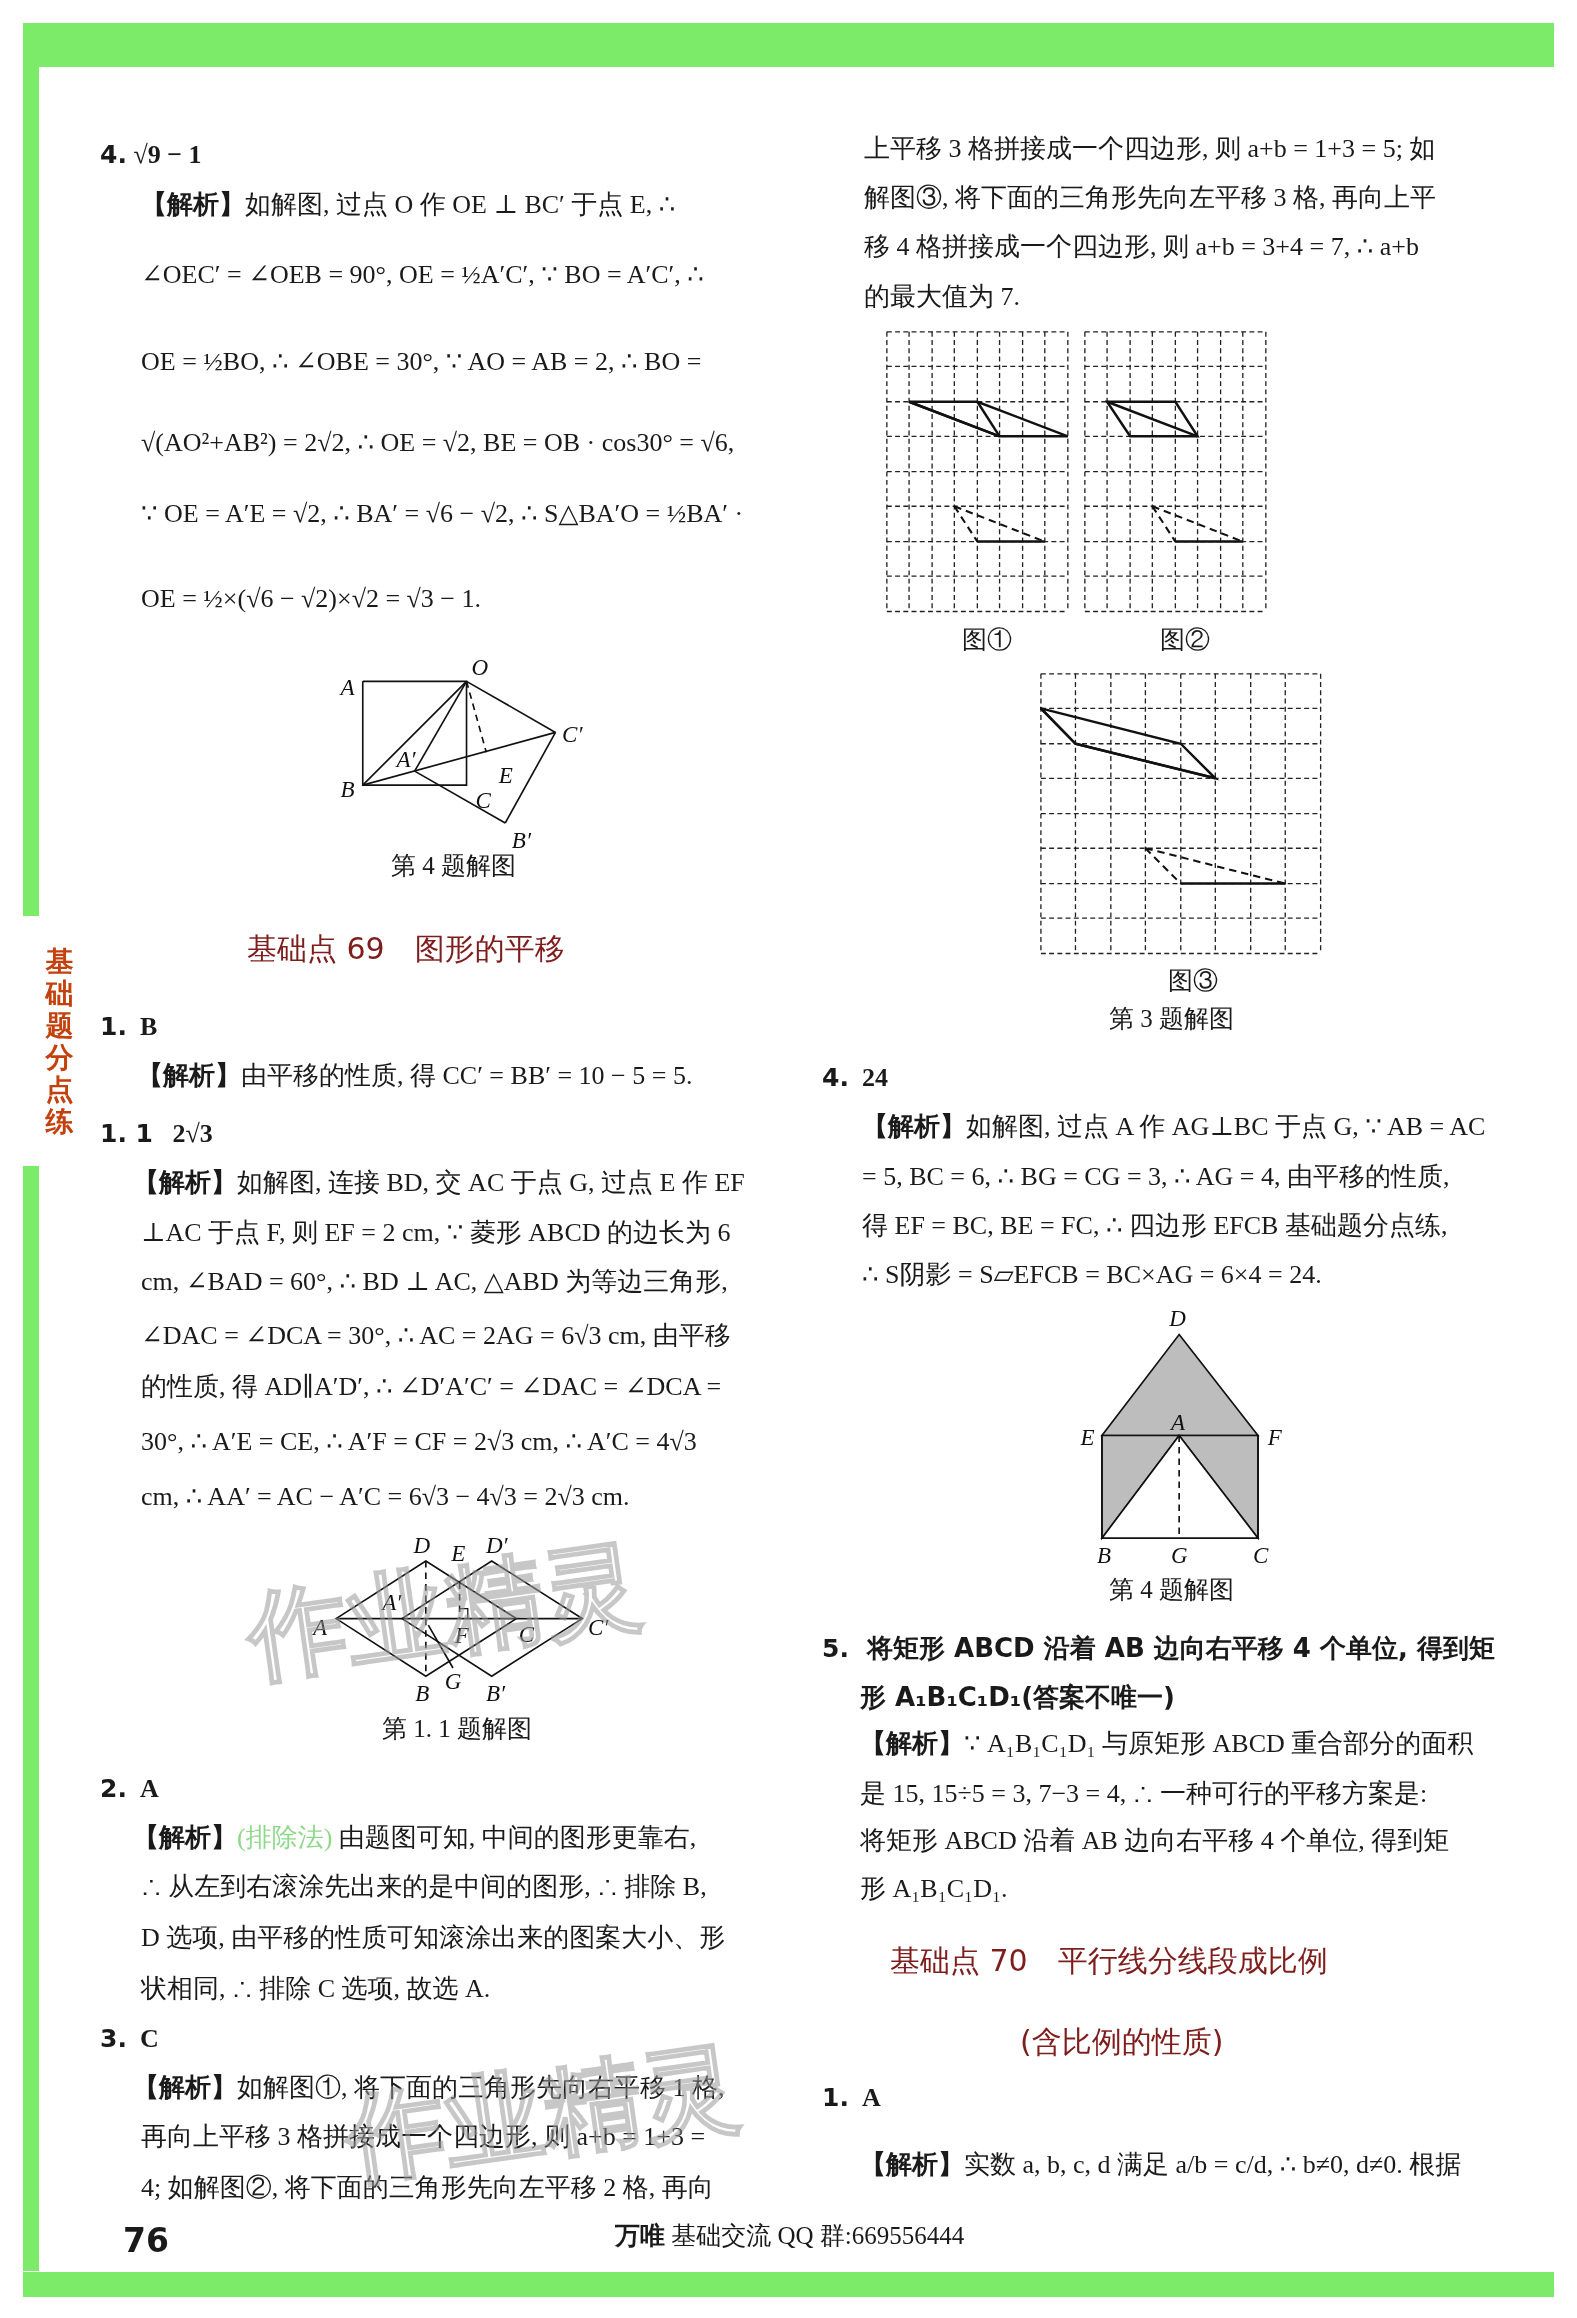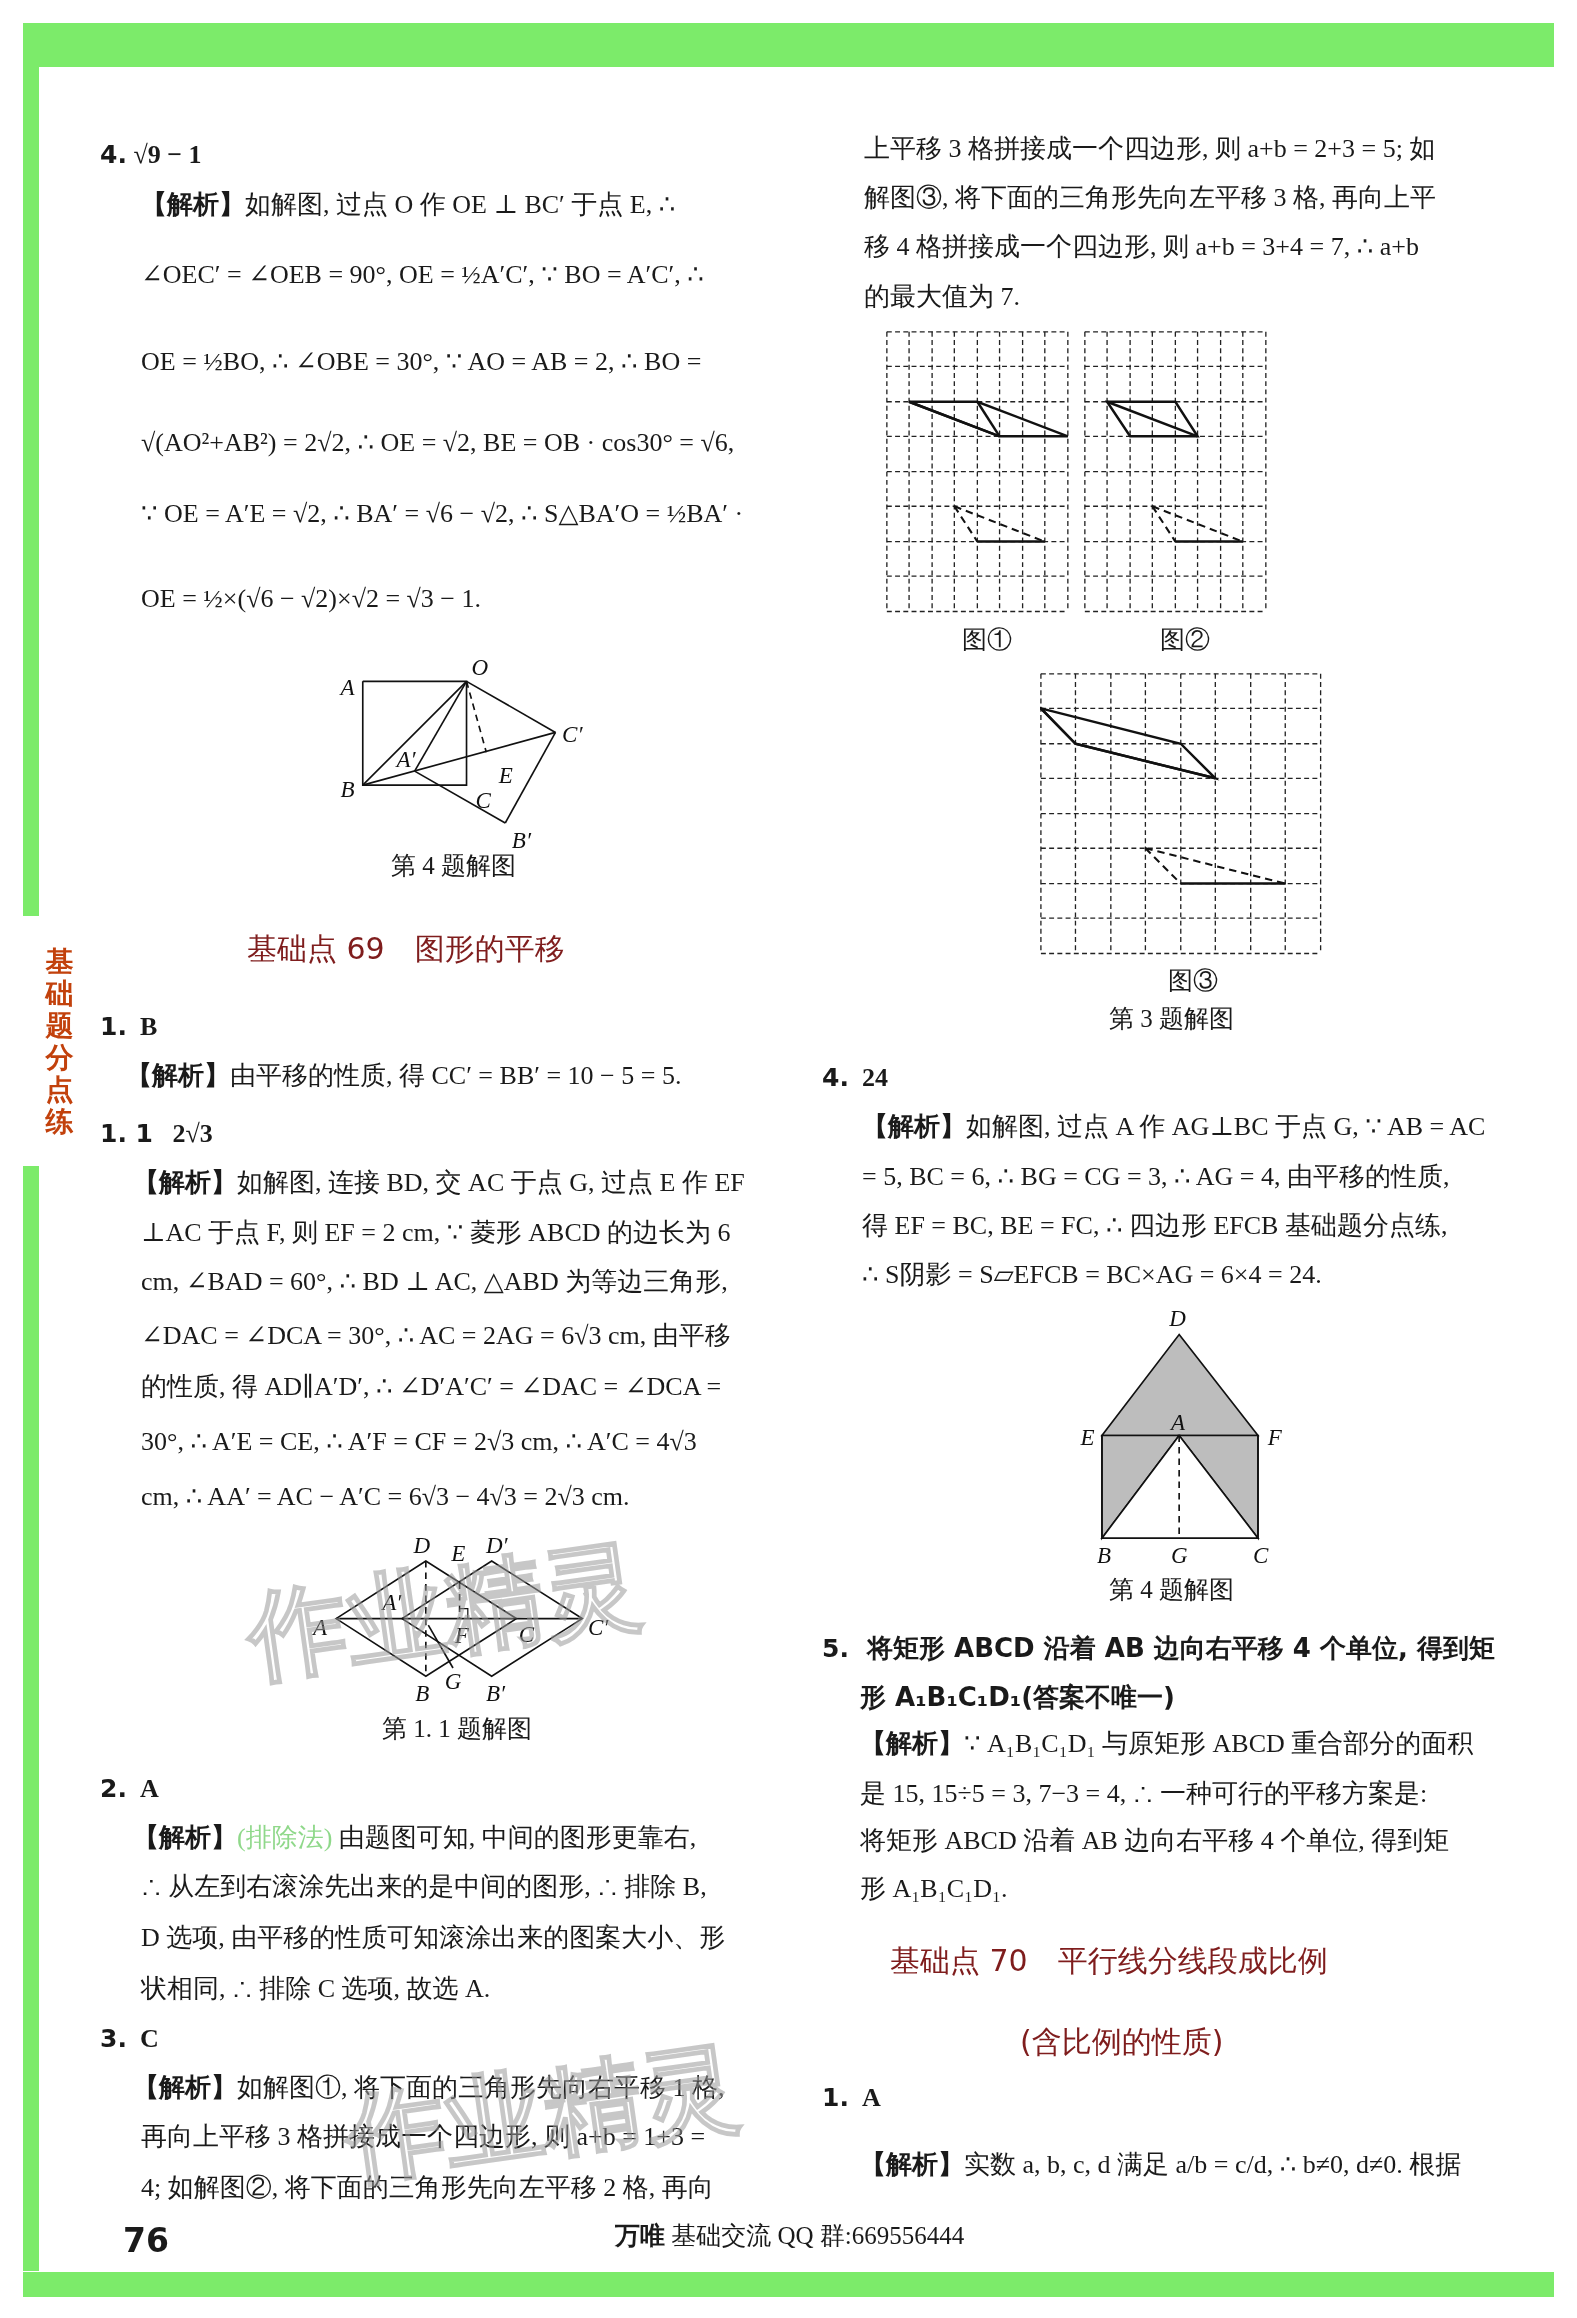--- a/index.html
+++ b/index.html
@@ -96,21 +96,21 @@
     <div class="caption" style="left:391px;top:849px;">第 4 题解图</div>
   </div>
 
   <div class="sec-title" style="left:247px;top:929px;">基础点 69　图形的平移</div>
 
   <div>
     <div class="line" style="left:100px;top:1010px;">
       <span class="qnum">1.</span>&nbsp;
       <span class="ans">B</span>
     </div>
-    <div class="line" style="left:126px;top:1059px;">
+    <div class="line" style="left:137px;top:1059px;">
       <span class="jx">【解析】</span><span>由平移的性质, 得 CC′ = BB′ = 10 − 5 = 5.</span>
     </div>
   </div>
 
   <div>
     <div class="line" style="left:100px;top:1117px;">
       <span class="qnum">1. 1</span>&nbsp;&nbsp;
       <span class="ans">2√3</span>
     </div>
     <div class="line" style="left:133px;top:1166px;">
@@ -175,21 +175,21 @@
     <div class="line" style="left:141px;top:2171px;">4; 如解图②, 将下面的三角形先向左平移 2 格, 再向</div>
   </div>
 </div>
 
 <div class="watermark" style="left:247px;top:1546px;">作业精灵</div>
 <div class="watermark" style="left:345px;top:2048px;">作业精灵</div>
 
 <div>
 
   <div>
-    <div class="line" style="left:864px;top:132px;">上平移 3 格拼接成一个四边形, 则 a+b = 2+3 = 5; 如</div>
+    <div class="line" style="left:864px;top:132px;">上平移 3 格拼接成一个四边形, 则 a+b = 1+3 = 5; 如</div>
     <div class="line" style="left:864px;top:181px;">解图③, 将下面的三角形先向左平移 3 格, 再向上平</div>
     <div class="line" style="left:864px;top:230px;">移 4 格拼接成一个四边形, 则 a+b = 3+4 = 7, ∴ a+b</div>
     <div class="line" style="left:864px;top:280px;">的最大值为 7.</div>
 
     <svg class="fig" style="left:886px;top:331px;" width="186" height="283" viewBox="0 0 226 344">
       <g stroke="#222" stroke-width="1.6" stroke-dasharray="6,4" fill="none">
         <path d="M1 1H221M1 43H221M1 86H221M1 128H221M1 171H221M1 213H221M1 256H221M1 298H221M1 341H221"></path>
         <path d="M1 1V341M28 1V341M56 1V341M83 1V341M111 1V341M138 1V341M166 1V341M193 1V341M221 1V341"></path>
       </g>
       <g stroke="#111" stroke-width="3" fill="none">

